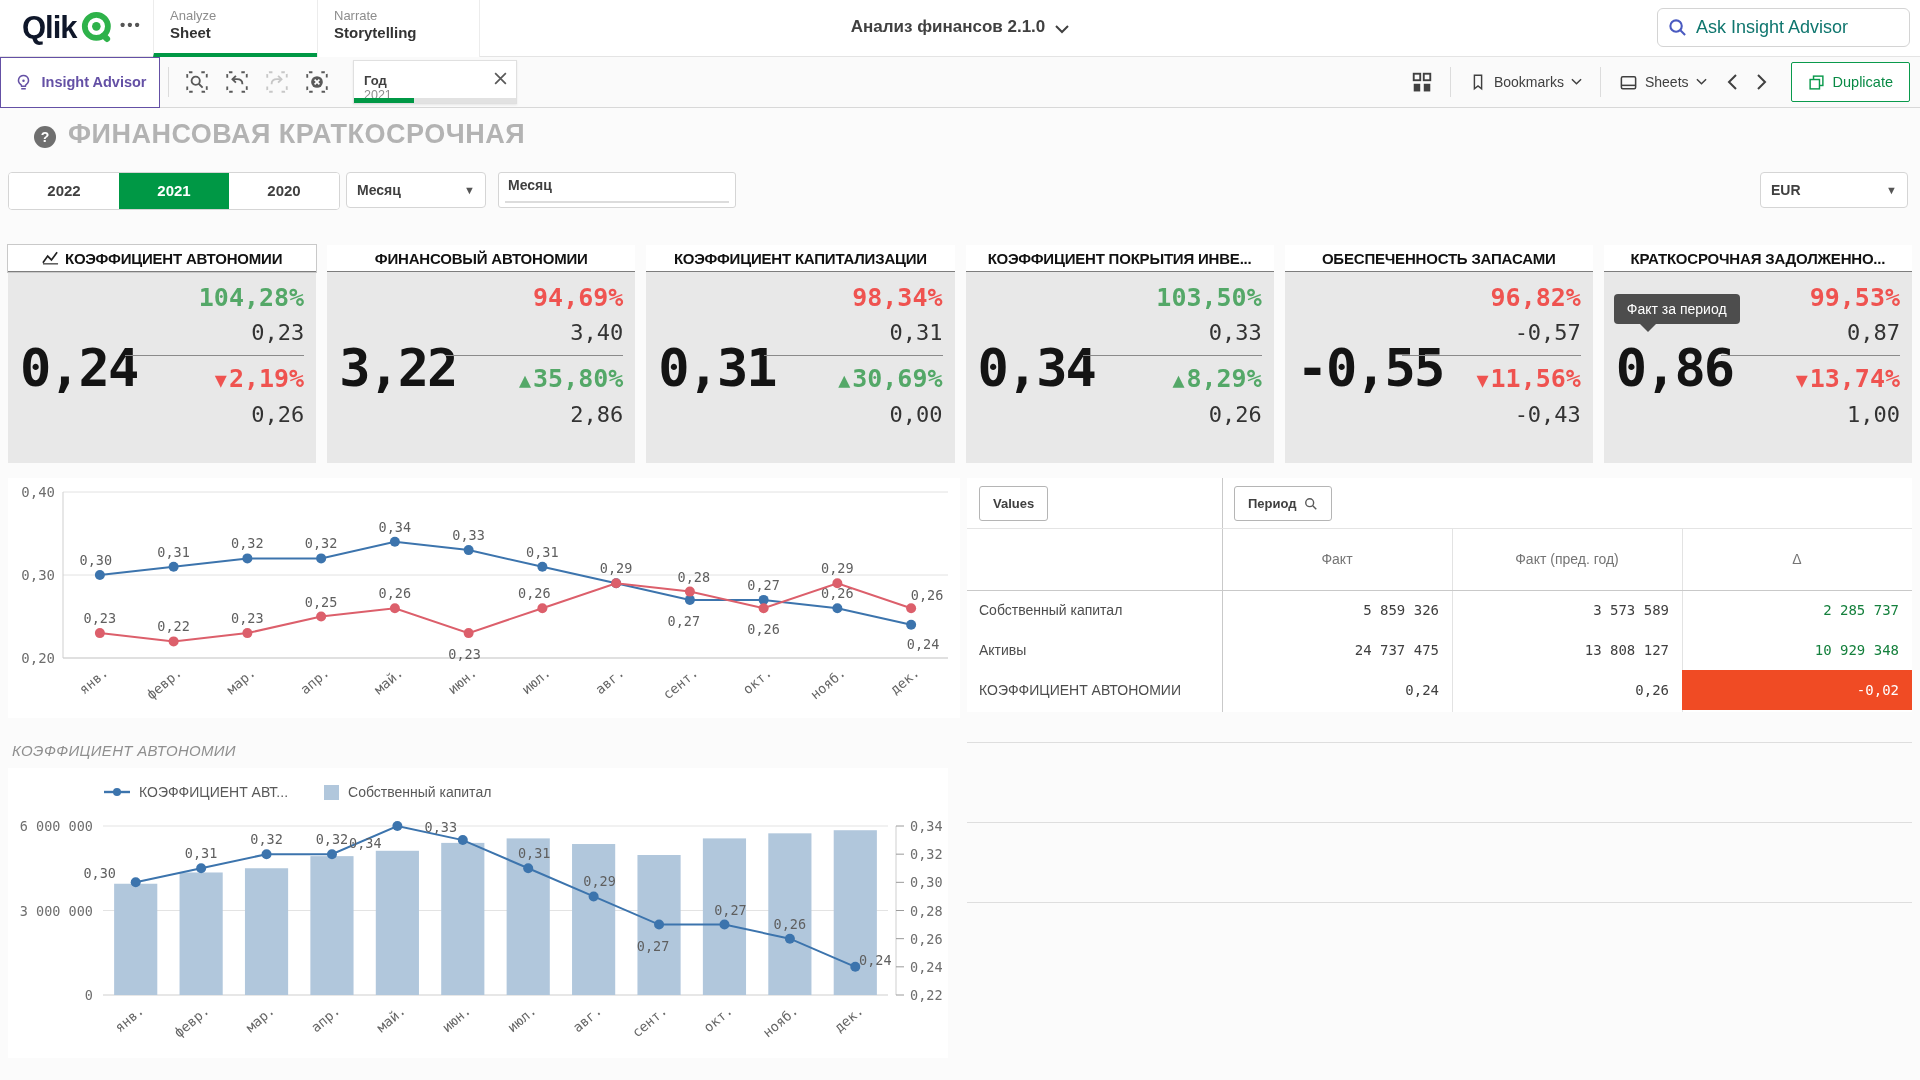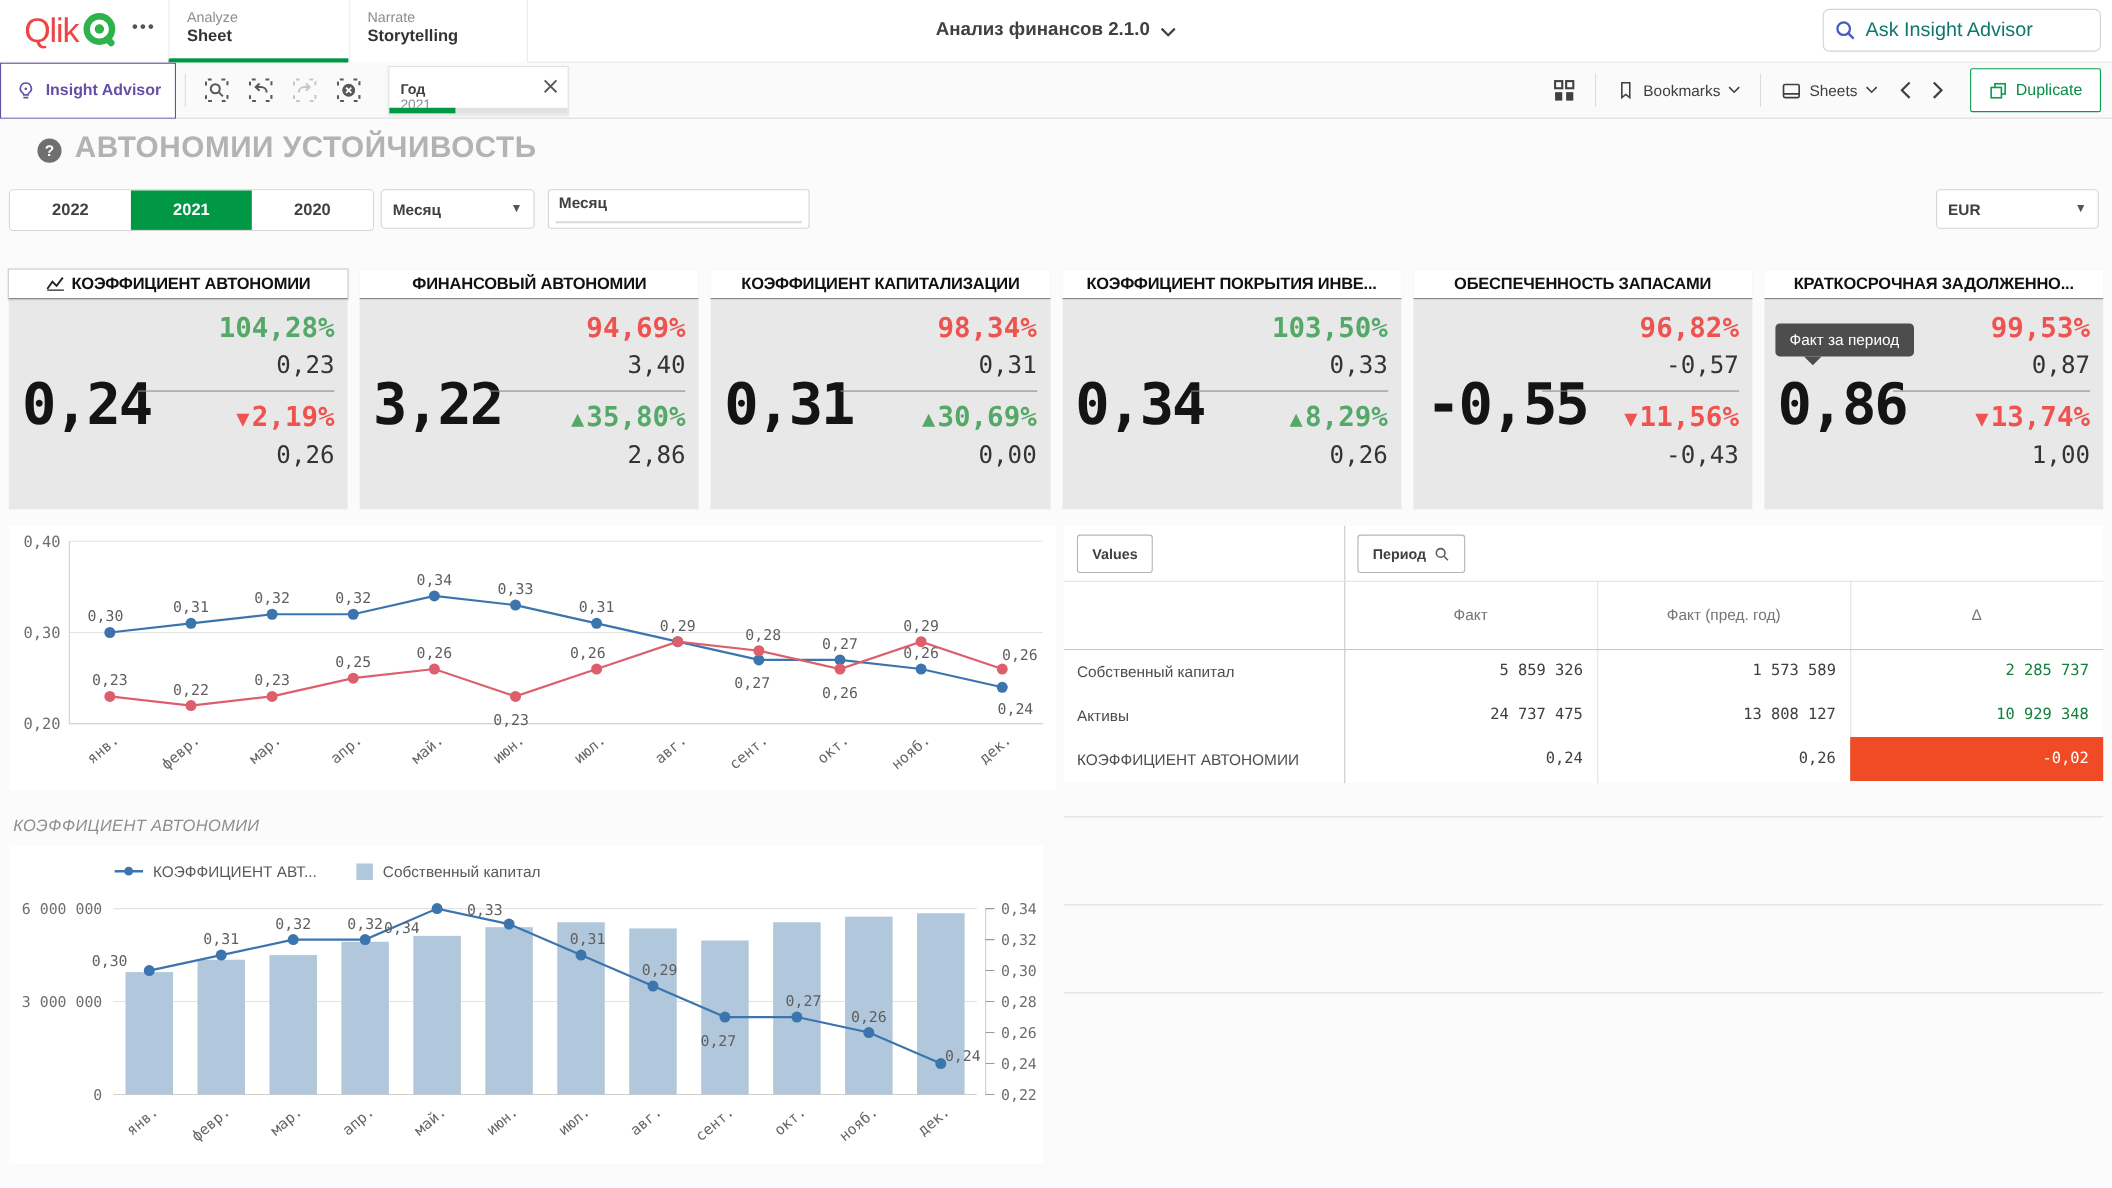--- a/index.html
+++ b/index.html
@@ -3,21 +3,21 @@
 <meta charset="utf-8">
 <style>
   * { margin:0; padding:0; box-sizing:border-box; }
   html,body { width:1920px; height:1080px; overflow:hidden; background:#fff;
     font-family:"Liberation Sans", sans-serif; color:#404040; }
 
   
   .topbar { position:absolute; left:0; top:0; width:1920px; height:57px; background:#fff;
     border-bottom:1px solid #e4e4e4; }
   .logo { position:absolute; left:22px; top:9px; display:flex; align-items:center; }
-  .logo-text { font-size:31px; font-weight:400; color:#ef4444; letter-spacing:-1px; }
+  .logo-text { font-size:31px; font-weight:700; color:#0f172a; letter-spacing:-1px; }
   .logo svg { margin-left:2px; }
   .more-dots { position:absolute; left:120px; top:16px; font-size:15px; color:#555; letter-spacing:2px; font-weight:700; cursor:pointer; }
   .tab { position:absolute; top:0; height:57px; padding:8px 0 0 16px; background:#fff; border-left:1px solid #ececec; }
   .tab.analyze { left:153px; width:164px; border-bottom:4px solid #009845; }
   .tab.narrate { left:317px; width:163px; border-right:1px solid #ececec; }
   .tab .small { font-size:13px; color:#8d8d8d; }
   .tab .big { font-size:15px; font-weight:700; color:#333; margin-top:1px; }
   .app-title { position:absolute; left:0; right:0; top:17px; text-align:center; font-size:17px; font-weight:600; color:#404040; }
   .app-title svg { vertical-align:-2px; margin-left:10px; }
   .ask-box { position:absolute; right:10px; top:8px; width:253px; height:39px; border:1px solid #d4d4d4; border-radius:6px;
@@ -223,21 +223,21 @@
         <rect x="6.5" y="2.5" width="11" height="11" fill="none" stroke="#0a9a4c" stroke-width="1.7"></rect>
         <rect x="2.5" y="6.5" width="11" height="11" fill="#fff" stroke="#0a9a4c" stroke-width="1.7"></rect>
       </svg>
       <span>Duplicate</span>
     </div>
   </div>
 </div>
 
 <div class="sheet">
   <div class="help-circle">?</div>
-  <div class="sheet-heading">АВТОНОМИИ УСТОЙЧИВОСТЬ</div>
+  <div class="sheet-heading">ФИНАНСОВАЯ КРАТКОСРОЧНАЯ</div>
 
   <div class="filters">
     <div class="year-seg" id="year-seg">
         <div class="yb">2022</div>
         <div class="yb selected">2021</div>
         <div class="yb">2020</div>
       </div>
     <div class="dd" style="left:346px; width:140px;">
       <span class="lbl">Месяц</span>
       <span class="tri">▼</span>
@@ -434,21 +434,21 @@
       <div class="vline" style="left:485px; top:50px; background:#e3e3e3;"></div>
       <div class="vline" style="left:715px; top:50px; background:#e3e3e3;"></div>
       <div class="hline" style="top:50px; background:#e4e4e4;"></div>
       <div class="hline" style="top:112px; background:#c9c9c9;"></div>
       <div class="col-head" style="left:485px; width:230px;">Факт (пред. год)</div>
       <div class="col-head" style="left:255px; width:230px;">Факт</div>
       <div class="col-head" style="left:715px; width:230px;">Δ</div>
       <div class="trow" style="top:112px;">
         <div class="tcell label" style="left:0; width:255px;">Собственный капитал</div>
         <div class="tcell num" style="left:255px; width:230px;">5 859 326</div>
-        <div class="tcell num" style="left:485px; width:230px;">1 573 589</div>
+        <div class="tcell num" style="left:485px; width:230px;">3 573 589</div>
         <div class="tcell num dgreen" style="left:715px; width:230px;">2 285 737</div>
         <div class="hline" style="top:152px; background:#dedede;"></div>
       </div>
       <div class="trow" style="top:152px;">
         <div class="tcell label" style="left:0; width:255px;">Активы</div>
         <div class="tcell num" style="left:255px; width:230px;">24 737 475</div>
         <div class="tcell num" style="left:485px; width:230px;">13 808 127</div>
         <div class="tcell num dgreen" style="left:715px; width:230px;">10 929 348</div>
         <div class="hline" style="top:192px; background:#dedede;"></div>
       </div>

